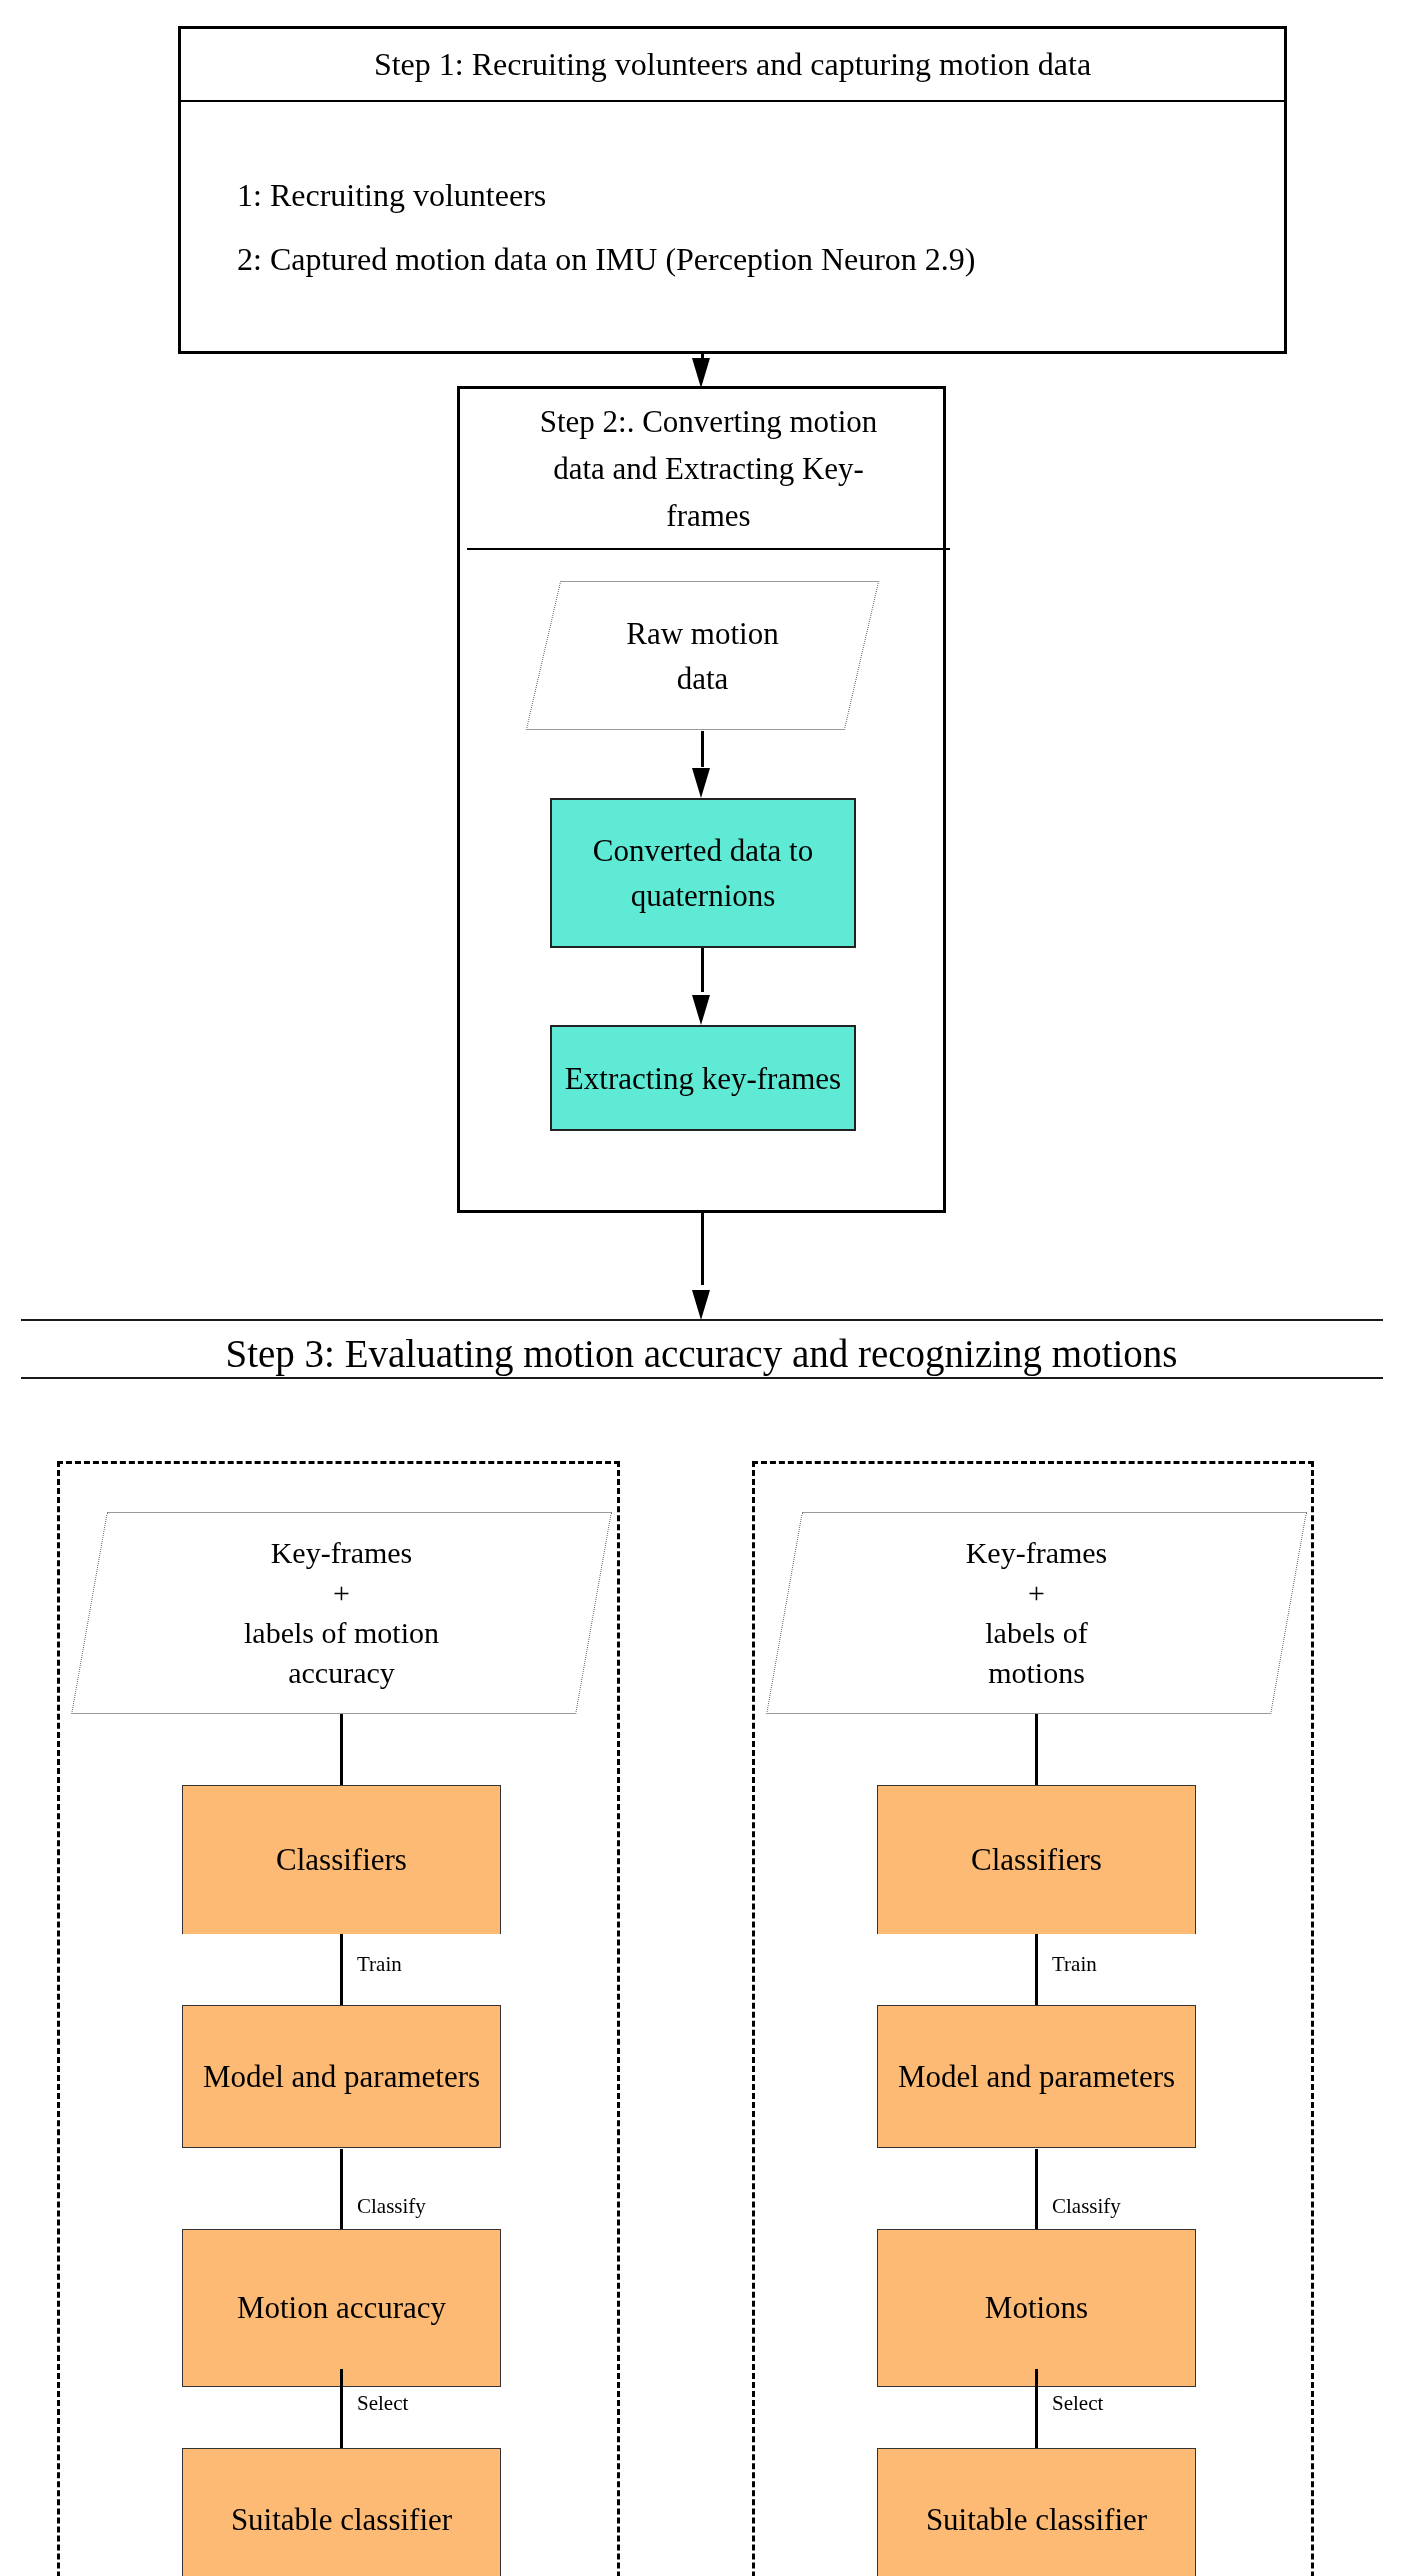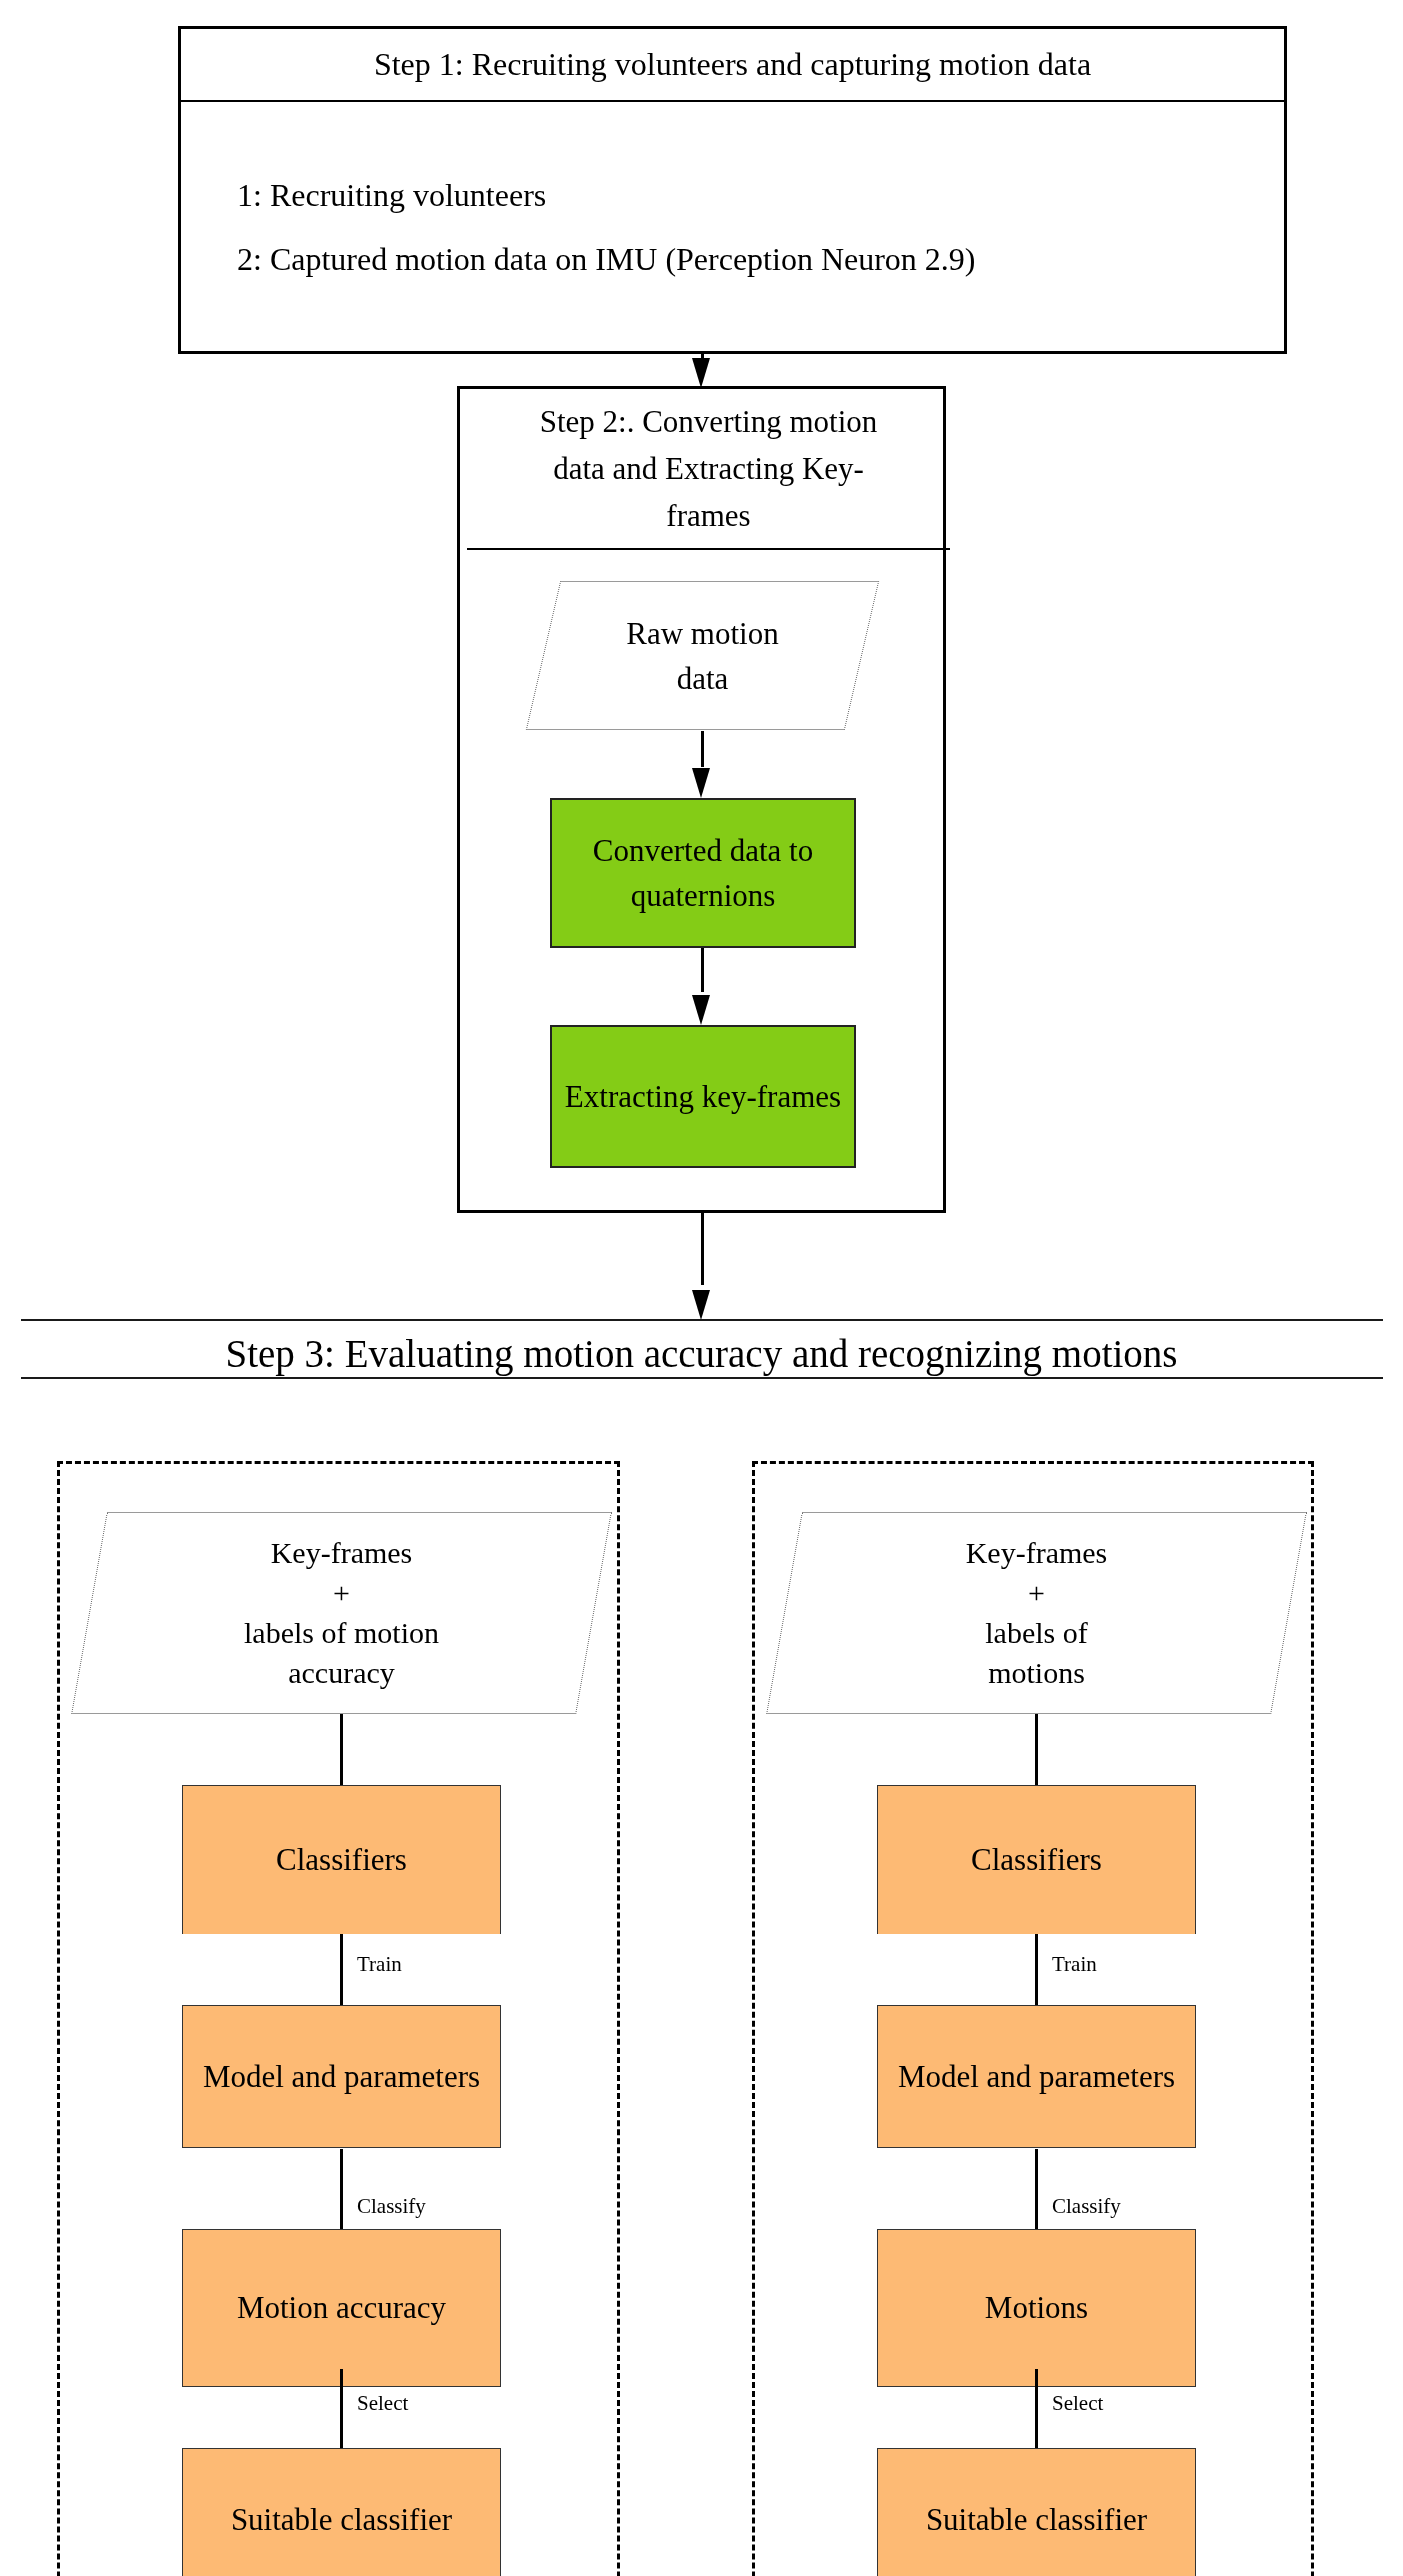--- a/index.html
+++ b/index.html
@@ -23,23 +23,23 @@
   .vline{position:absolute;width:3.1px;background:#000;}
   .arrowhead{position:absolute;width:0;height:0;border-left:9.8px solid transparent;border-right:9.8px solid transparent;border-top:30px solid #000;}
 
   
   #step2-box{left:457px;top:386px;width:489px;height:827px;border:3.1px solid #000;box-sizing:border-box;}
   #step2-header{position:absolute;left:7px;top:0;width:100%;height:161px;border-bottom:2.1px solid #000;box-sizing:border-box;
     font-size:31px;line-height:47px;}
   .io-shape{border:1.5px solid #9a9a9a;border-left:1.5px dotted #6b6b6b;border-right:1.5px dotted #6b6b6b;box-sizing:border-box;background:#fff;}
   #raw-parallelogram{left:543px;top:581px;width:319px;height:149px;transform:skewX(-13deg);}
   #raw-parallelogram .inner{width:100%;height:100%;transform:skewX(13deg);font-size:31px;line-height:45px;}
-  .proc-box{border:2.1px solid #222;box-sizing:border-box;background:#84cc16;font-size:31px;line-height:45px;}
+  .proc-box{border:2.1px solid #222;box-sizing:border-box;background:#5eead4;font-size:31px;line-height:45px;}
   #converted-box{left:550px;top:798px;width:306px;height:150px;}
-  #extracting-box{left:550px;top:1025px;width:306px;height:143px;}
+  #extracting-box{left:550px;top:1025px;width:306px;height:106px;}
 
   
   .rule{position:absolute;left:20.6px;width:1362px;height:2.1px;background:#1a1a1a;}
   #step3-rule-top{top:1319px;}
   #step3-rule-bottom{top:1377px;}
   #step3-title{left:0;top:1331px;width:1403px;text-align:center;font-size:39px;}
 
   
   .panel{position:absolute;top:1461px;width:563px;height:1243px;border:3.1px dashed #000;box-sizing:border-box;}
   #panel-left{left:57px;}

